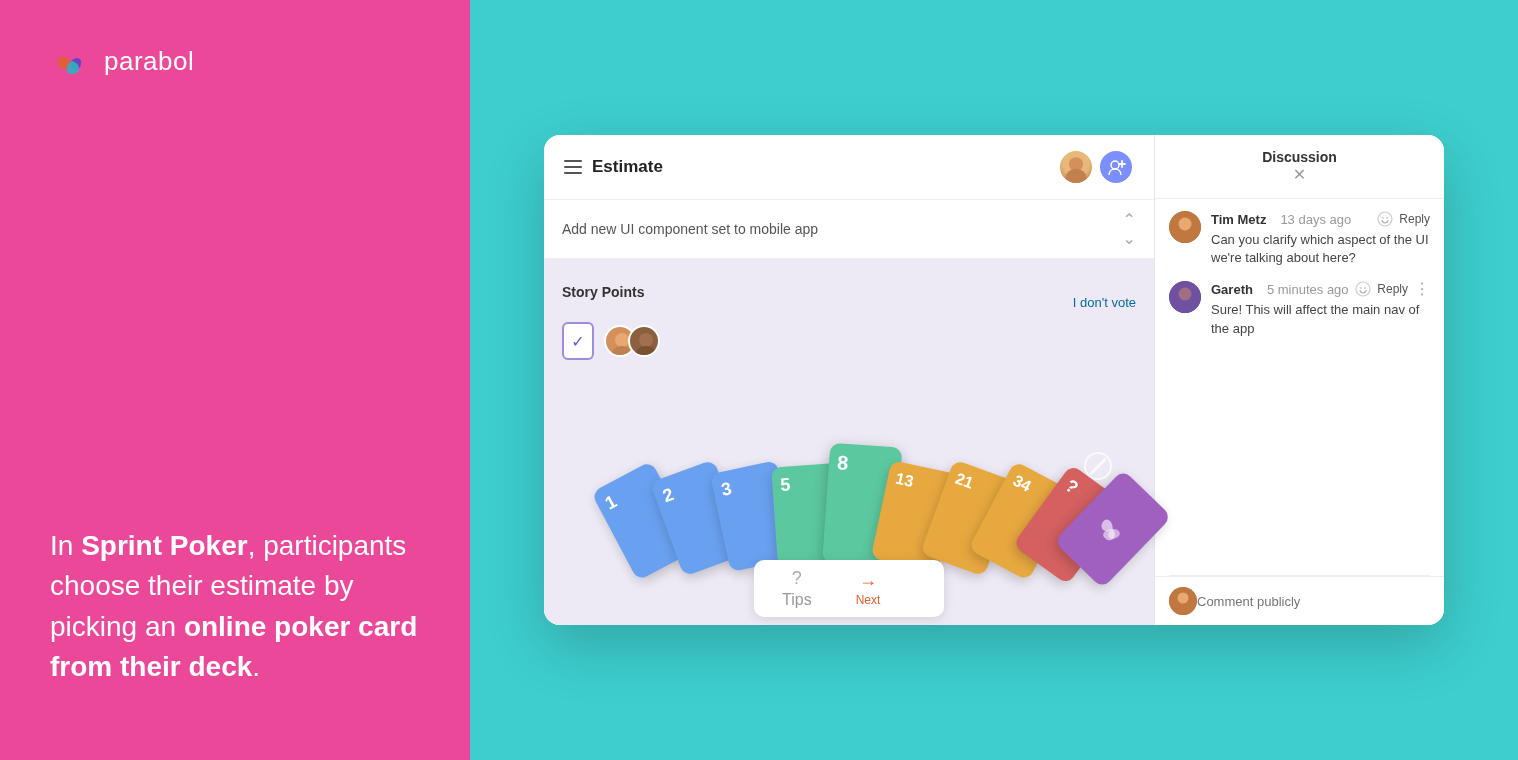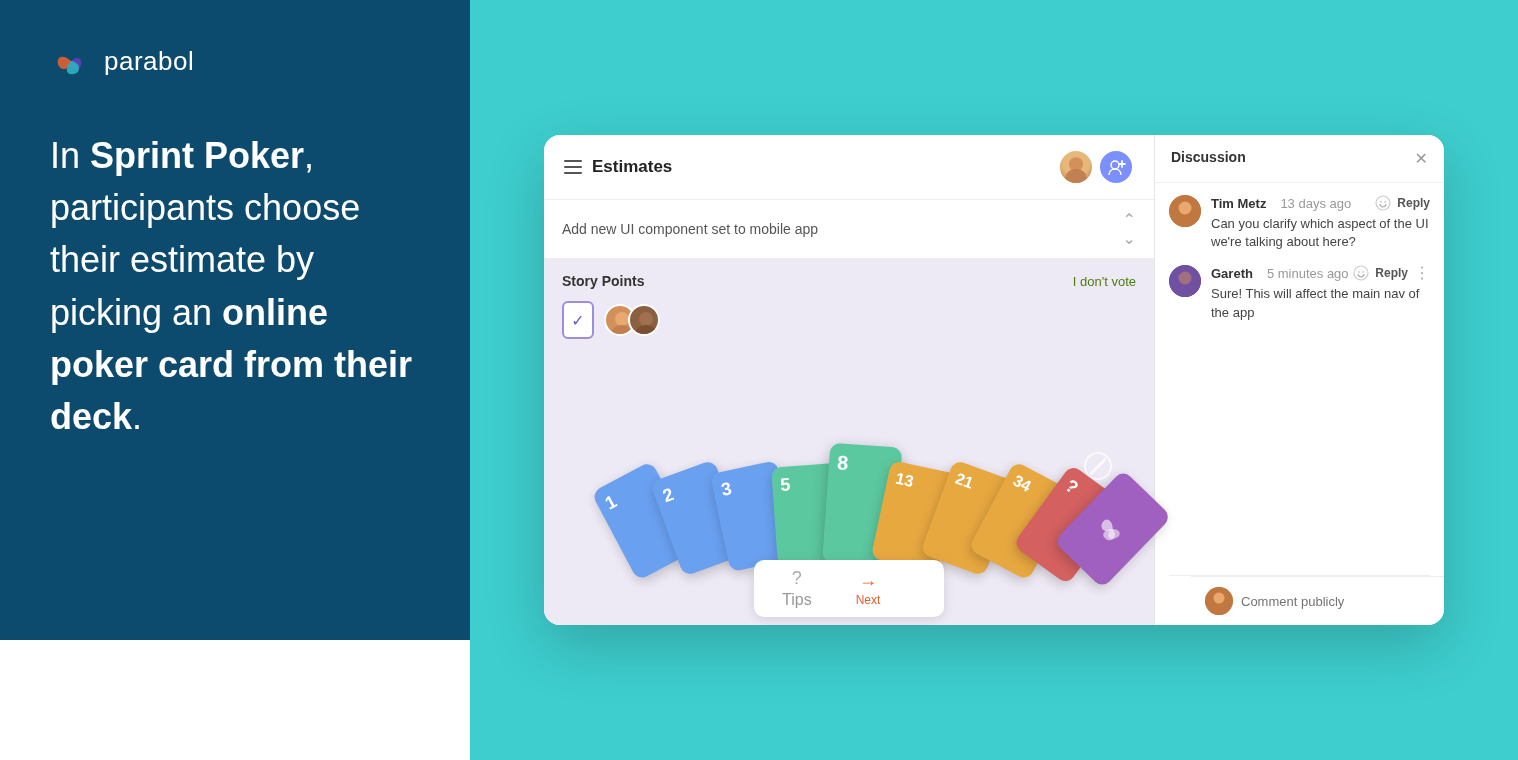--- a/index.html
+++ b/index.html
@@ -8,42 +8,42 @@
       height: 760px;
       display: flex;
       font-family: -apple-system, BlinkMacSystemFont, 'Segoe UI', sans-serif;
       overflow: hidden;
     }
 
     
     .left-panel {
       width: 470px;
       min-width: 470px;
-      height: 640px;
-      background: #0c4a6e;
+      height: 760px;
+      background: #ec4899;
       padding: 40px 50px;
       display: flex;
       flex-direction: column;
-      justify-content: flex-start;
+      justify-content: space-between;
     }
     .logo-row {
       display: flex;
       align-items: center;
       gap: 12px;
       margin-bottom: 48px;
     }
     .logo-text {
       color: white;
       font-size: 26px;
       font-weight: 400;
       letter-spacing: 0.5px;
     }
     .hero-text {
       color: white;
-      font-size: 36px;
+      font-size: 28px;
       line-height: 1.45;
       font-weight: 300;
     }
     .hero-text strong {
       font-weight: 700;
     }
     .hero-text p {
       margin-bottom: 32px;
     }
 
@@ -156,22 +156,23 @@
       align-items: center;
       margin-bottom: 12px;
     }
     .story-points-label {
       font-size: 14px;
       font-weight: 600;
       color: #333;
     }
     .i-dont-vote {
       font-size: 13px;
-      color: #4d7c0f;
+      color: #0369a1;
       cursor: pointer;
+      margin-top: 22px;
     }
     .voted-row {
       display: flex;
       align-items: center;
       gap: 10px;
       margin-bottom: 10px;
     }
     .check-badge {
       width: 32px;
       height: 38px;
@@ -244,23 +245,25 @@
     .discussion-panel {
       width: 290px;
       min-width: 290px;
       border-left: 1px solid #e5e5e5;
       display: flex;
       flex-direction: column;
       background: white;
     }
     .discussion-header {
       display: flex;
+      align-items: center;
       justify-content: space-between;
       padding: 14px 16px;
       border-bottom: 1px solid #eee;
+      flex-direction: column;
     }
     .discussion-title {
       font-size: 14px;
       font-weight: 600;
       color: #333;
     }
     .close-icon {
       color: #999;
       font-size: 16px;
       cursor: pointer;
@@ -317,39 +320,37 @@
       display: flex;
       align-items: center;
       gap: 6px;
     }
     .reply-btn {
       font-size: 12px;
       color: #555;
       cursor: pointer;
       background: none;
       border: none;
-      font-weight: bold;
     }
     .more-btn {
       color: #aaa;
       font-size: 14px;
       cursor: pointer;
     }
     .comment-text {
       font-size: 13px;
       color: #444;
       line-height: 1.4;
     }
     .discussion-input-row {
       padding: 10px 14px;
       border-top: 1px solid #eee;
       display: flex;
       align-items: center;
-      gap: 8px;
-      margin-left: 36px;
+      gap: 0;
     }
     .comment-input-avatar {
       width: 28px;
       height: 28px;
       border-radius: 50%;
       background: linear-gradient(135deg, #d4905a, #a06030);
       flex-shrink: 0;
     }
     .comment-input {
       flex: 1;
@@ -398,21 +399,21 @@
 
     <div class="estimate-area">
 
       <div class="estimate-header">
         <div class="estimate-header-left">
           <div class="hamburger-icon">
             <span></span>
             <span></span>
             <span></span>
           </div>
-          <span class="estimate-title">Estimates</span>
+          <span class="estimate-title">Estimate</span>
         </div>
         <div class="header-avatars">
 
           <div class="avatar-circle" style="background: radial-gradient(circle at 50% 35%, #e8b87a 50%, #b07840 100%); width:36px; height:36px; border-radius:50%; border:2px solid white; display:flex; align-items:center; justify-content:center; overflow:hidden;">
             <svg viewBox="0 0 36 36" width="36" height="36">
               <circle cx="18" cy="15" r="8" fill="#d4905a"></circle>
               <ellipse cx="18" cy="30" rx="12" ry="10" fill="#c08050"></ellipse>
             </svg>
           </div>
 

